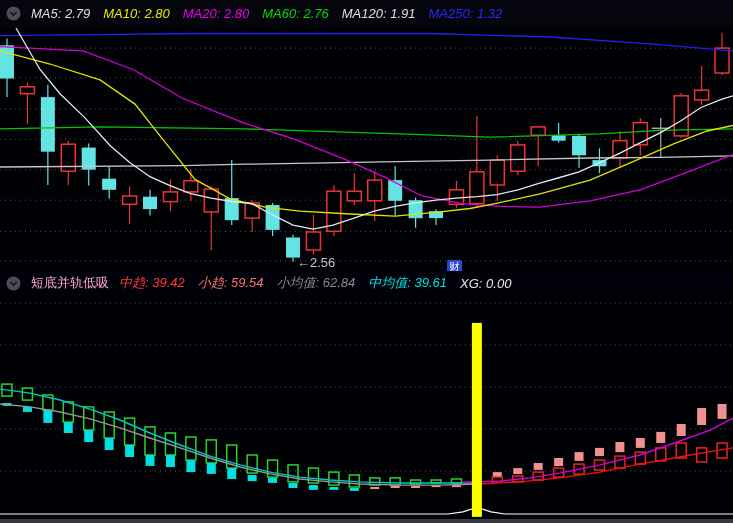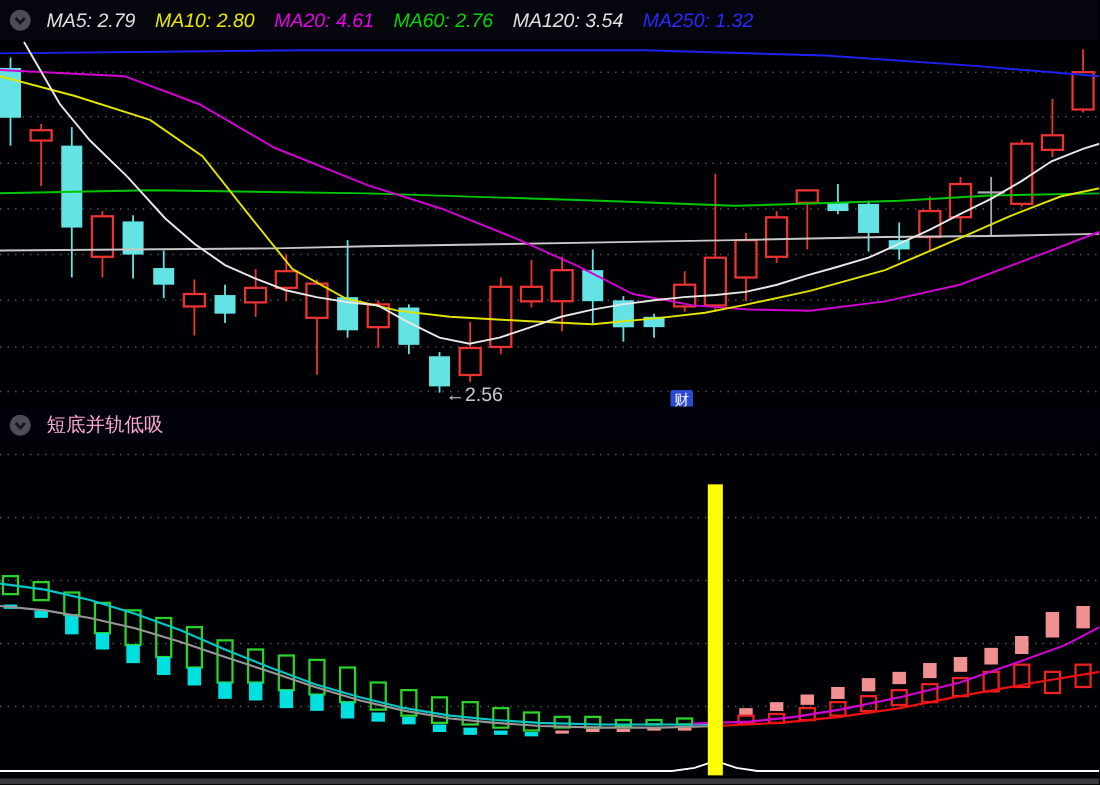--- a/index.html
+++ b/index.html
@@ -359,31 +359,38 @@
   <div class="hdr hdr1">
     <span class="collapse">
       <svg width="15" height="15" viewBox="0 0 15 15">
         <circle cx="7.5" cy="7.5" r="7" fill="#4c4d56"></circle>
         <path d="M4.4 6 L7.5 9.3 L10.6 6" fill="none" stroke="#15151c" stroke-width="1.8"></path>
       </svg>
     </span>
     <span class="readouts">
         <span class="readout" style="color: rgb(224, 224, 224);">MA5: 2.79</span>
         <span class="readout" style="color: rgb(232, 232, 0);">MA10: 2.80</span>
-        <span class="readout" style="color: rgb(232, 0, 232);">MA20: 4.61</span>
+        <span class="readout" style="color: rgb(232, 0, 232);">MA20: 2.80</span>
         <span class="readout" style="color: rgb(0, 216, 0); text-align: right;">MA60: 2.76</span>
-        <span class="readout" style="color: rgb(224, 224, 224);">MA120: 3.54</span>
+        <span class="readout" style="color: rgb(224, 224, 224);">MA120: 1.91</span>
         <span class="readout" style="color: rgb(42, 42, 255);">MA250: 1.32</span>
       </span>
   </div>
 
   <div class="hdr hdr2">
     <span class="collapse">
       <svg width="15" height="15" viewBox="0 0 15 15">
         <circle cx="7.5" cy="7.5" r="7" fill="#4c4d56"></circle>
         <path d="M4.4 6 L7.5 9.3 L10.6 6" fill="none" stroke="#15151c" stroke-width="1.8"></path>
       </svg>
     </span>
     <span class="ind-title">短底并轨低吸</span>
+    <span class="readouts">
+        <span class="readout" style="color: rgb(255, 59, 59);">中趋: 39.42</span>
+        <span class="readout" style="color: rgb(245, 116, 116);">小趋: 59.54</span>
+        <span class="readout" style="color: rgb(138, 138, 138);">小均值: 62.84</span>
+        <span class="readout" style="color: rgb(0, 224, 224);">中均值: 39.61</span>
+        <span class="readout" style="color: rgb(232, 232, 232);">XG: 0.00</span>
+      </span>
   </div>
 
   <div class="bottombar"></div>
 </div>
 
 </body></html>

